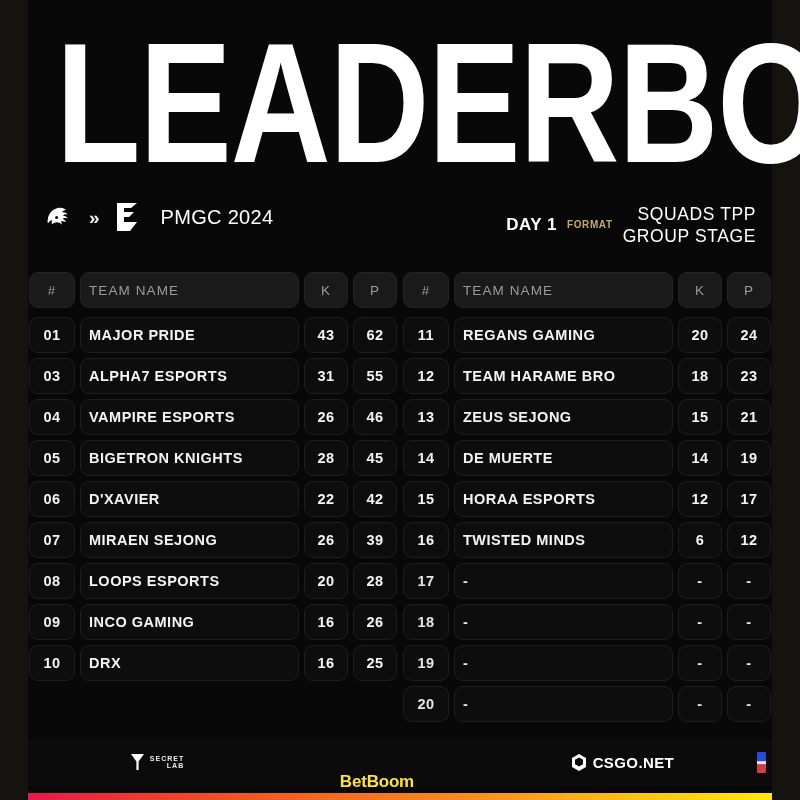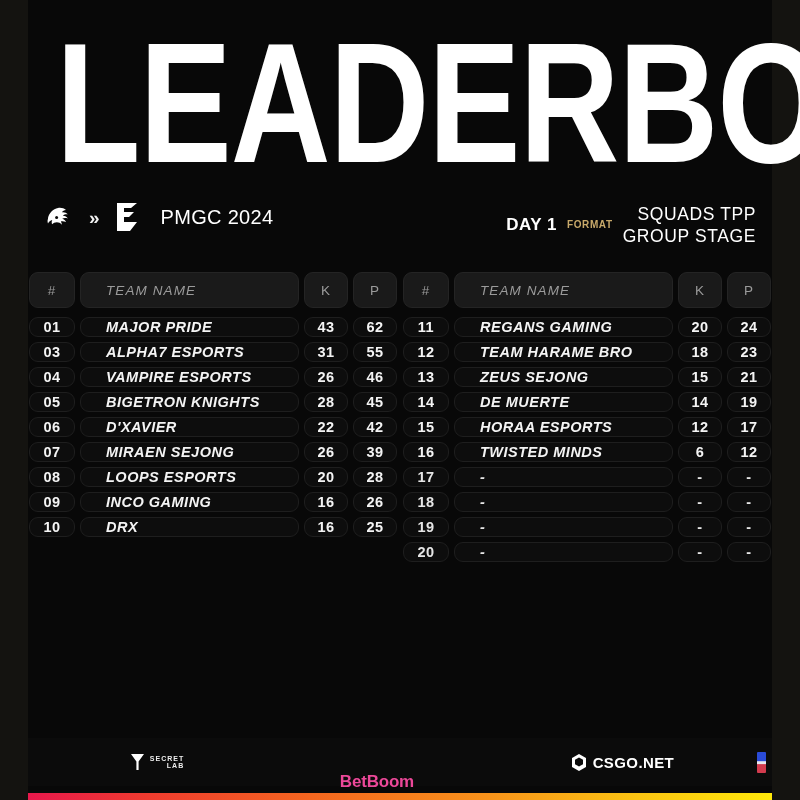--- a/index.html
+++ b/index.html
@@ -91,35 +91,35 @@
   
   .tables {
     position:absolute; left:28px; right:28px; top:272px;
     display:flex; gap:4px;
     z-index:3;
   }
   .col { width:50%; padding:0 1px; }
 
   .row {
     display:flex; gap:5px;
-    height:20px;
+    height:36px;
     margin-bottom:5px;
   }
   .cell {
     background:#0d0d0d;
     border:1px solid #1e1e1e;
     border-radius:9px;
     display:flex; align-items:center;
     color:#f4f4f4;
     font-size:14.5px;
     font-weight:bold;
     letter-spacing:0.5px;
   }
   .c-rank { width:46px; justify-content:center; }
-  .c-name { flex:1; padding-left:25px;font-style:italic; }
+  .c-name { flex:1; padding-left:8px; }
   .c-k    { width:44px; justify-content:center; }
   .c-p    { width:44px; justify-content:center; }
 
   
   .row.head { height:36px; margin-bottom:9px; }
   .row.head .cell {
     background:#1a1a1a;
     border-color:#242424;
     color:#9b9b9b;
     font-weight:normal;
@@ -150,21 +150,21 @@
   }
   .sponsor { display:flex; align-items:center; gap:5px; }
   .sp-secret-txt {
     display:flex; flex-direction:column; line-height:7px;
   }
   .sp-secret-txt span {
     color:#ededed; font-size:7px; font-weight:bold; letter-spacing:1px;
   }
   .sp-secret-txt span.l2 { align-self:flex-end; }
   .sp-betboom {
-    color:#ec4899; font-size:17px; font-weight:bold; letter-spacing:-0.2px;margin-top:40px;
+    color:#fde047; font-size:17px; font-weight:bold; letter-spacing:-0.2px;margin-top:40px;
   }
   .sp-csgo {
     color:#ffffff; font-size:15px; font-weight:bold; letter-spacing:0.4px;
   }
   .edge-logo {
     position:absolute; right:6px; top:14px;
     width:9px; height:21px;
     background:linear-gradient(180deg,#2a4bd8 0%,#2a4bd8 42%,#e8e8ef 46%,#e8e8ef 56%,#d23b4e 60%,#d23b4e 100%);
     border-radius:1px;
   }

